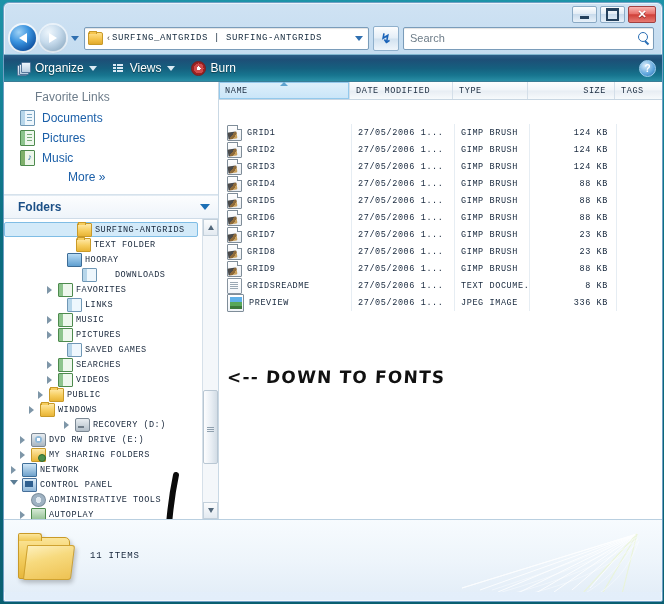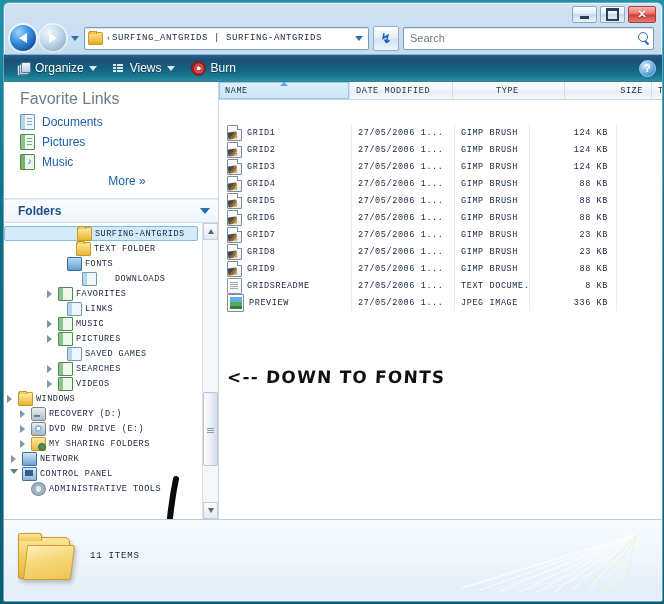--- a/index.html
+++ b/index.html
@@ -116,31 +116,31 @@
     margin-left:auto;width:15px;height:15px;border-radius:50%;flex:none;
     background:radial-gradient(circle at 36% 30%,#d8ecfa,#5fa6dd 60%,#2a6ba8 100%);
     border:1px solid #9fd0ef;color:#fff;font-size:10px;font-weight:bold;
     display:flex;align-items:center;justify-content:center;cursor:pointer;
   }
   
   #body{display:flex;height:437px;background:#fff;}
   
   #leftpane{width:214px;flex:none;display:flex;flex-direction:column;background:#fff;position:relative;}
   #favsec{padding:8px 0 6px 0;background:#fff;}
-  #favtitle{font-size:16px;color:#6d7c8a;padding:0 0 4px 16px;}
+  #favtitle{font-size:12px;color:#6d7c8a;padding:0 0 4px 16px;margin-left:15px;}
   .favitem{display:flex;align-items:center;gap:7px;padding:2px 0 2px 16px;cursor:pointer;}
   .favitem .lbl{font-size:12px;color:#1b5fa8;}
   .ic-lib{width:13px;height:14px;flex:none;border-radius:1px;position:relative;
     background:linear-gradient(90deg,#b7d6ea 0 4px,#eef7fd 4px 100%);border:1px solid #6f97b5;}
   .ic-lib::after{content:"";position:absolute;right:2px;top:3px;width:5px;height:1px;background:#7fa8c4;box-shadow:0 3px 0 #7fa8c4,0 6px 0 #7fa8c4;}
   .ic-lib.green{background:linear-gradient(90deg,#8dc48d 0 4px,#eef7ed 4px 100%);border-color:#4d8a4d;}
   .ic-lib.green::after{background:#7aab7a;box-shadow:0 3px 0 #7aab7a,0 6px 0 #7aab7a;}
   .ic-lib.music{background:linear-gradient(90deg,#7fb06b 0 4px,#edf6ea 4px 100%);border-color:#4d8a4d;}
   .ic-lib.music::after{content:"♪";position:absolute;right:2px;top:0;width:auto;height:auto;background:none;box-shadow:none;color:#2f6ea8;font-size:9px;line-height:13px;}
-  #moreitem{padding-left:32px;justify-content:center;}
+  #moreitem{padding-left:64px;}
   .sepline{height:1px;background:#d6e2ec;margin:2px 0 0 0;}
   #folderhdr{
     display:flex;align-items:center;padding:4px 8px 4px 14px;cursor:pointer;
     background:linear-gradient(180deg,#fcfdfe,#eef4fa);border-top:1px solid #e2ebf3;border-bottom:1px solid #cfdce8;font-weight:bold;
   }
   #folderhdr .lbl{font-size:12px;color:#1b4f86;flex:1;}
   .chev{width:0;height:0;border-left:5px solid transparent;border-right:5px solid transparent;border-top:6px solid #1b6fb5;}
   #treewrap{flex:1;position:relative;overflow:hidden;background:#fff;display:flex;}
   #tree{flex:1;padding-top:3px;overflow:hidden;}
   .trow{display:flex;align-items:center;height:15px;gap:3px;cursor:pointer;white-space:nowrap;}
@@ -192,21 +192,21 @@
   .col{
     display:flex;align-items:center;padding-left:6px;border-right:1px solid #d4dfe9;
     font-family:"Liberation Mono",monospace;font-size:8.5px;letter-spacing:.6px;color:#1b2c40;
     cursor:pointer;position:relative;
   }
   .col.sorted{background:linear-gradient(180deg,#dff0fb,#c9e5f8);box-shadow:inset 0 0 0 1px #93c9ec;}
   .col .sortmark{position:absolute;left:50%;top:0;margin-left:-4px;width:0;height:0;
     border-left:4px solid transparent;border-right:4px solid transparent;border-bottom:4px solid #5fa3cf;}
   .c-name{width:124px;flex:none;}
   .c-date{width:96px;flex:none;}
-  .c-type{width:68px;flex:none;margin-left:37px;}
+  .c-type{width:68px;flex:none;}
   .c-size{width:72px;flex:none;justify-content:flex-end;padding-right:8px;}
   .c-tags{width:68px;flex:none;}
   #filelist{flex:1;overflow:hidden;position:relative;background:#fff;}
   .frow{display:flex;height:17px;align-items:flex-start;cursor:pointer;}
   .fcell{
     font-family:"Liberation Mono",monospace;font-size:8.5px;letter-spacing:.6px;color:#16273c;
     display:flex;align-items:center;padding-left:6px;height:17px;border-right:1px solid #e6edf3;
   }
   .fcell.name{width:124px;flex:none;gap:5px;padding-left:8px;border-right:1px solid #e6edf3;}
   .fcell.date{width:96px;flex:none;}
@@ -393,21 +393,21 @@
                 <span class="tlbl">SURFING-ANTGRIDS</span>
               </div>
               <div class="trow" style="padding-left: 58px;">
                 <span class="exp none"></span>
                 <span class="tic folder"></span>
                 <span class="tlbl">TEXT FOLDER</span>
               </div>
               <div class="trow" style="padding-left: 49px;">
                 <span class="exp none"></span>
                 <span class="tic monitor"></span>
-                <span class="tlbl">FONTS</span>
+                <span class="tlbl">HOORAY</span>
               </div>
               <div class="trow" style="padding-left: 49px; gap: 18px;">
                 <span class="exp none"></span>
                 <span class="tic lib"></span>
                 <span class="tlbl">DOWNLOADS</span>
               </div>
               <div class="trow" style="padding-left: 40px;">
                 <span class="exp ">
                   <i></i>
                 </span>
@@ -445,28 +445,35 @@
                 <span class="tic libg"></span>
                 <span class="tlbl">SEARCHES</span>
               </div>
               <div class="trow" style="padding-left: 40px;">
                 <span class="exp ">
                   <i></i>
                 </span>
                 <span class="tic libg"></span>
                 <span class="tlbl">VIDEOS</span>
               </div>
-              <div class="trow" style="">
+              <div class="trow" style="padding-left: 31px;">
+                <span class="exp ">
+                  <i></i>
+                </span>
+                <span class="tic folder"></span>
+                <span class="tlbl">PUBLIC</span>
+              </div>
+              <div class="trow" style="padding-left: 22px;">
                 <span class="exp ">
                   <i></i>
                 </span>
                 <span class="tic folder"></span>
                 <span class="tlbl">WINDOWS</span>
               </div>
-              <div class="trow" style="padding-left: 13px;">
+              <div class="trow" style="padding-left: 13px; margin-left: 44px;">
                 <span class="exp ">
                   <i></i>
                 </span>
                 <span class="tic drive"></span>
                 <span class="tlbl">RECOVERY (D:)</span>
               </div>
               <div class="trow" style="padding-left: 13px;">
                 <span class="exp ">
                   <i></i>
                 </span>
@@ -491,20 +498,27 @@
                 <span class="exp open">
                   <i></i>
                 </span>
                 <span class="tic cp"></span>
                 <span class="tlbl">CONTROL PANEL</span>
               </div>
               <div class="trow" style="padding-left: 13px;">
                 <span class="exp none"></span>
                 <span class="tic gear"></span>
                 <span class="tlbl">ADMINISTRATIVE TOOLS</span>
+              </div>
+              <div class="trow" style="padding-left: 13px;">
+                <span class="exp ">
+                  <i></i>
+                </span>
+                <span class="tic auto"></span>
+                <span class="tlbl">AUTOPLAY</span>
               </div>
             </div>
         <div id="treesb">
           <div class="sbbtn up">
                 <i></i>
               </div>
           <div id="sbtrack">
             <div id="sbthumb">
                   <span></span>
                 </div>

